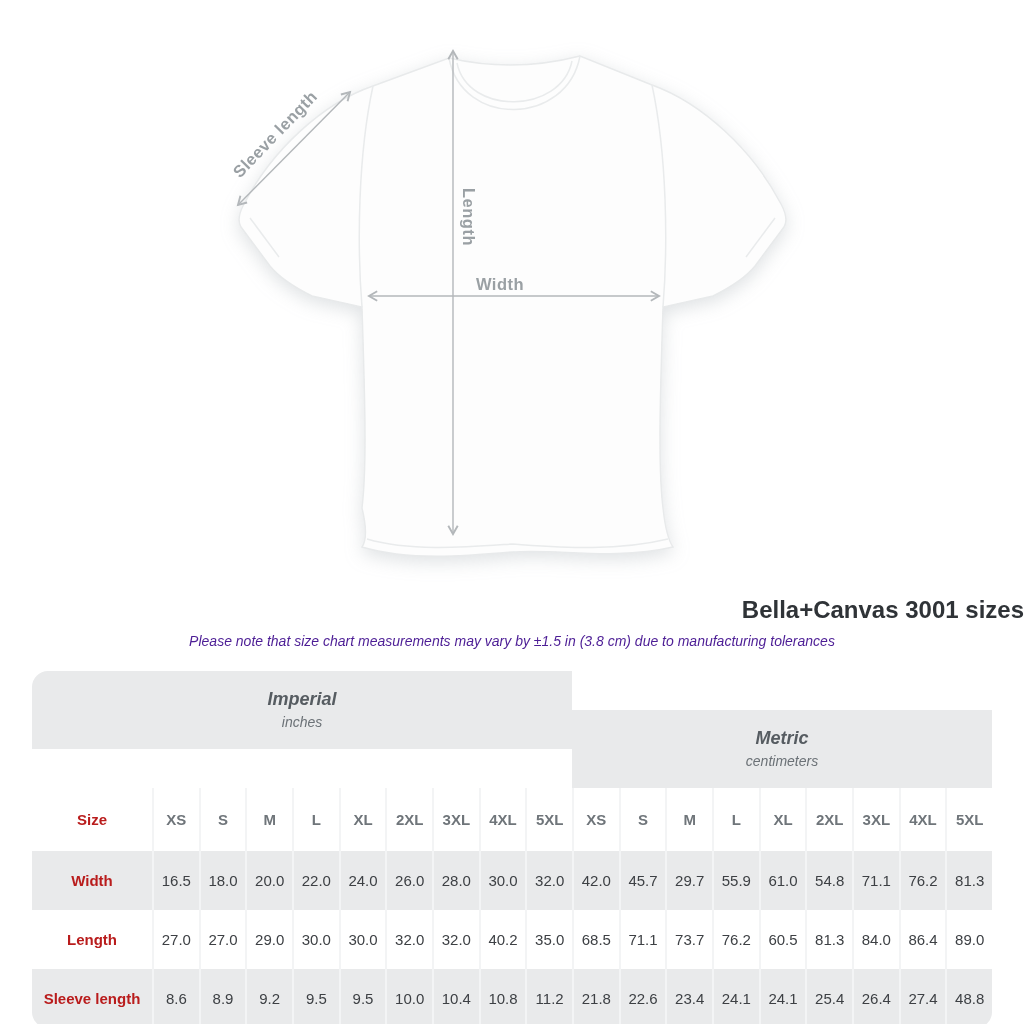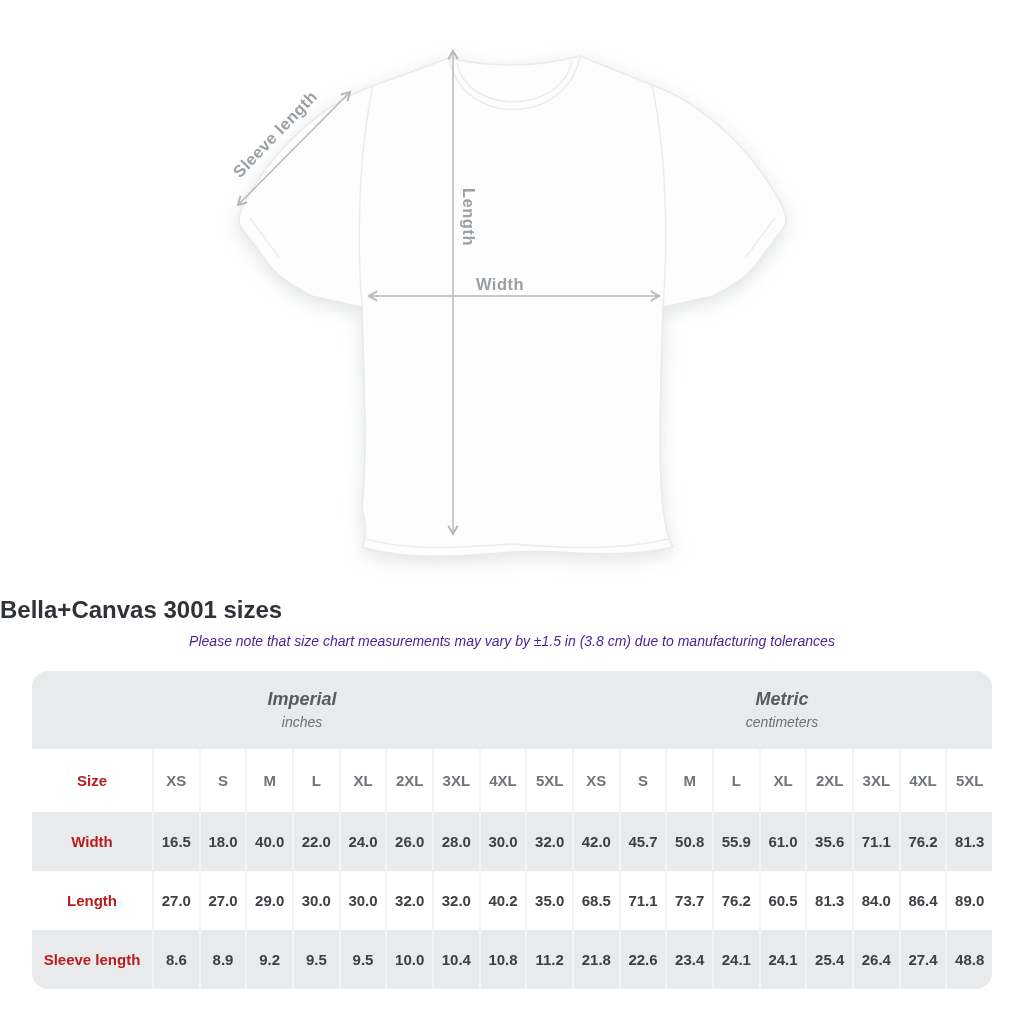--- a/index.html
+++ b/index.html
@@ -8,36 +8,36 @@
     font-family:"Liberation Sans","DejaVu Sans",sans-serif;
   }
   
   .shirt-svg{position:absolute;left:0;top:0;}
   .shirt-body{fill:#fdfdfd;stroke:#e8eaeb;stroke-width:1.4;filter:drop-shadow(0 5px 9px rgba(140,150,158,0.28));}
   .shirt-seam{fill:none;stroke:#e9ebec;stroke-width:1.5;}
   .meas-line{fill:none;stroke:#b3b7ba;stroke-width:1.4;}
   .svg-label{font-weight:700;font-size:16.5px;fill:#9aa0a4;letter-spacing:.5px;
     font-family:"Liberation Sans","DejaVu Sans",sans-serif;}
   
-  .title{position:absolute;left:0;right:0;top:596px;text-align:left;
+  .title{position:absolute;left:0;right:0;top:596px;text-align:right;
     font-size:24px;font-weight:700;color:#2f3337;}
   .subtitle{position:absolute;left:0;right:0;top:633px;text-align:center;
     font-size:14px;font-style:italic;color:#4c1d95;}
   
   .size-table{
     position:absolute;left:32px;top:671px;width:960px;
     display:grid;grid-template-columns:120px repeat(18,1fr);
     border-radius:16px;overflow:hidden;background:#ffffff;text-align:center;
   }
   .cell{display:flex;align-items:center;justify-content:center;}
   .h-band{height:78px;flex-direction:column;}
   .h-size{height:63px;}
-  .h-data{height:59px;font-weight:bold;}
+  .h-data{height:59px;}
   .span10{grid-column:span 10;}
-  .span9{grid-column:span 9;}
+  .span9{grid-column:span 9;margin-top:39px;}
   .band{background:#e9eaeb;}
   .alt{background:#e9eaeb;}
   .sep{border-left:2px solid #f3f4f5;}
   .band-label{font-size:18px;font-weight:700;font-style:italic;color:#565c61;line-height:22px;}
   .band-sub{font-size:14px;font-style:italic;color:#6b7176;line-height:19px;margin-top:3px;}
   .colh{font-size:15px;font-weight:700;color:#6f757a;}
   .lbl{font-size:15px;font-weight:700;color:#b91c1c;}
   .val{font-size:15px;color:#3d4044;}
 </style>
 </head>
@@ -119,33 +119,33 @@
       <div class="cell colh h-size sep">M</div>
       <div class="cell colh h-size sep">L</div>
       <div class="cell colh h-size sep">XL</div>
       <div class="cell colh h-size sep">2XL</div>
       <div class="cell colh h-size sep">3XL</div>
       <div class="cell colh h-size sep">4XL</div>
       <div class="cell colh h-size sep">5XL</div>
       <div class="cell lbl h-data alt">Width</div>
       <div class="cell val h-data sep alt">16.5</div>
       <div class="cell val h-data sep alt">18.0</div>
-      <div class="cell val h-data sep alt">40.0</div>
+      <div class="cell val h-data sep alt">20.0</div>
       <div class="cell val h-data sep alt">22.0</div>
       <div class="cell val h-data sep alt">24.0</div>
       <div class="cell val h-data sep alt">26.0</div>
       <div class="cell val h-data sep alt">28.0</div>
       <div class="cell val h-data sep alt">30.0</div>
       <div class="cell val h-data sep alt">32.0</div>
       <div class="cell val h-data sep alt">42.0</div>
       <div class="cell val h-data sep alt">45.7</div>
-      <div class="cell val h-data sep alt">50.8</div>
+      <div class="cell val h-data sep alt">29.7</div>
       <div class="cell val h-data sep alt">55.9</div>
       <div class="cell val h-data sep alt">61.0</div>
-      <div class="cell val h-data sep alt">35.6</div>
+      <div class="cell val h-data sep alt">54.8</div>
       <div class="cell val h-data sep alt">71.1</div>
       <div class="cell val h-data sep alt">76.2</div>
       <div class="cell val h-data sep alt">81.3</div>
       <div class="cell lbl h-data">Length</div>
       <div class="cell val h-data sep">27.0</div>
       <div class="cell val h-data sep">27.0</div>
       <div class="cell val h-data sep">29.0</div>
       <div class="cell val h-data sep">30.0</div>
       <div class="cell val h-data sep">30.0</div>
       <div class="cell val h-data sep">32.0</div>

